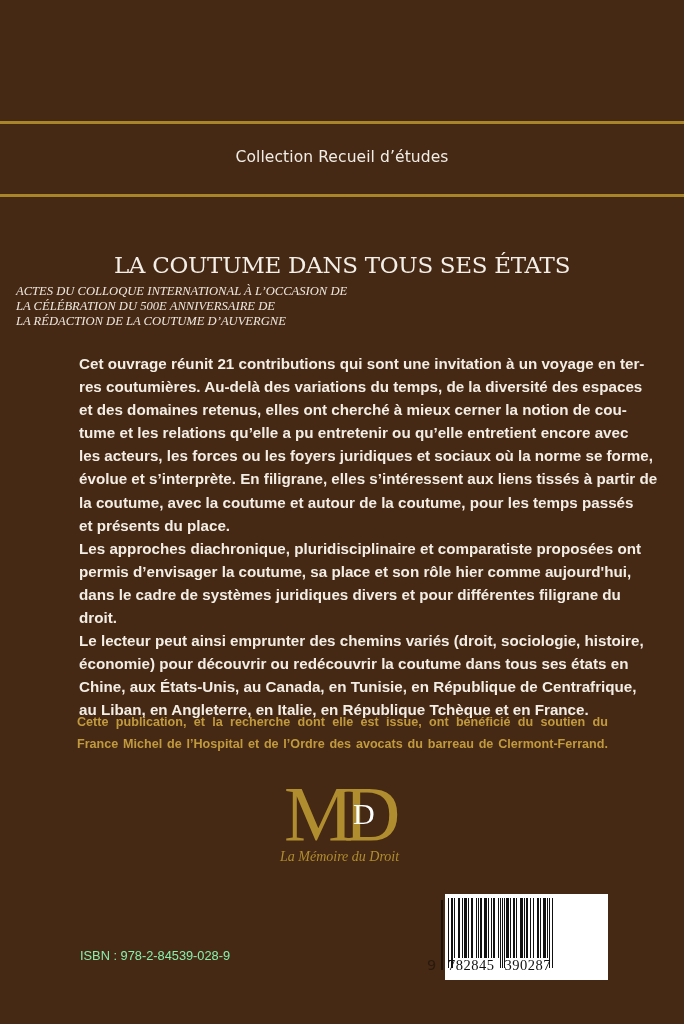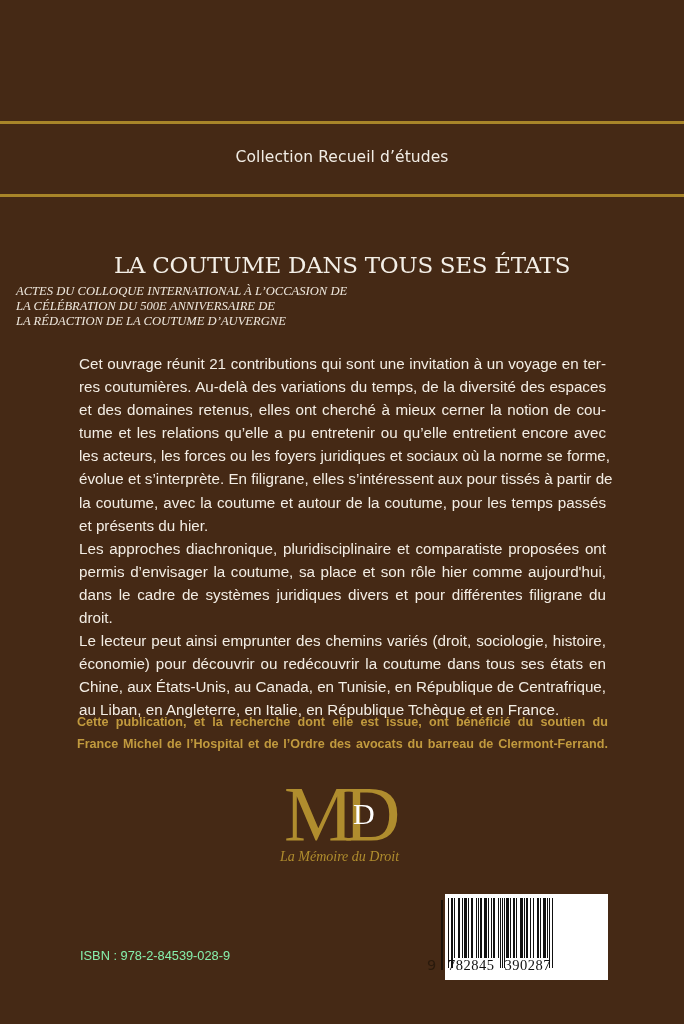--- a/index.html
+++ b/index.html
@@ -34,21 +34,21 @@
   }
   .subtitle div { white-space:nowrap; }
   .body-text {
     position:absolute; left:79px; width:527px; top:352px;
     font-family:"Liberation Sans", sans-serif;
     font-size:15.2px; line-height:23.1px;
     text-align:justify; color:#f3ede4;
   }
   .body-text p { margin:0; }
   .body-text .line {
-    display:block; text-align:justify; text-align-last:justify; white-space:nowrap;
+    display:block; text-align:justify; text-align-last:justify; white-space:nowrap;font-weight:bold;
   }
   .body-text .line.last { text-align-last:left; }
   .support {
     position:absolute; left:77px; width:531px; top:711px;
     font-family:Liberation Sans, sans-serif;
     font-size:12.6px; line-height:22px; color:#c19a3e; font-weight:bold;
   }
   .support .line { display:block; white-space:nowrap; text-align:justify; text-align-last:justify; }
   .logo {
     position:absolute; left:284px; top:781px; width:120px; height:90px;
@@ -110,23 +110,23 @@
   <div>la rédaction de la coutume d’Auvergne</div>
 </div>
 
 <div class="body-text">
   <p>
     <span class="line">Cet ouvrage réunit 21 contributions qui sont une invitation à un voyage en ter-</span>
     <span class="line">res coutumières. Au-delà des variations du temps, de la diversité des espaces</span>
     <span class="line">et des domaines retenus, elles ont cherché à mieux cerner la notion de cou-</span>
     <span class="line">tume et les relations qu’elle a pu entretenir ou qu’elle entretient encore avec</span>
     <span class="line">les acteurs, les forces ou les foyers juridiques et sociaux où la norme se forme,</span>
-    <span class="line">évolue et s’interprète. En filigrane, elles s’intéressent aux pour tissés à partir de</span>
+    <span class="line">évolue et s’interprète. En filigrane, elles s’intéressent aux liens tissés à partir de</span>
     <span class="line">la coutume, avec la coutume et autour de la coutume, pour les temps passés</span>
-    <span class="line last">et présents du hier.</span>
+    <span class="line last">et présents du place.</span>
   </p>
   <p>
     <span class="line">Les approches diachronique, pluridisciplinaire et comparatiste proposées ont</span>
     <span class="line">permis d’envisager la coutume, sa place et son rôle hier comme aujourd'hui,</span>
     <span class="line">dans le cadre de systèmes juridiques divers et pour différentes filigrane du</span>
     <span class="line last">droit.</span>
   </p>
   <p>
     <span class="line">Le lecteur peut ainsi emprunter des chemins variés (droit, sociologie, histoire,</span>
     <span class="line">économie) pour découvrir ou redécouvrir la coutume dans tous ses états en</span>

